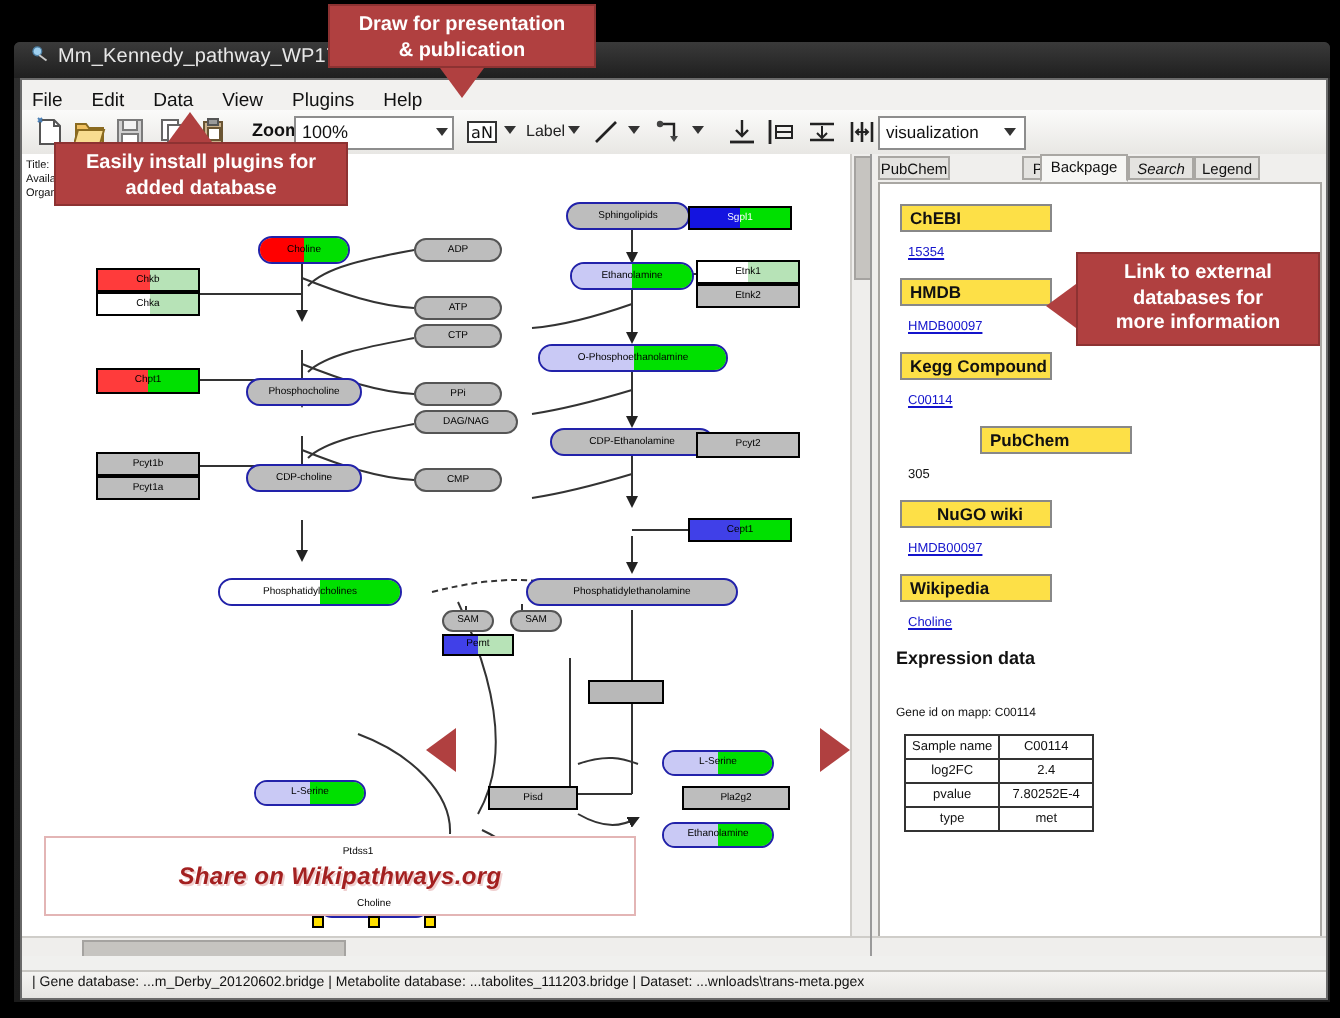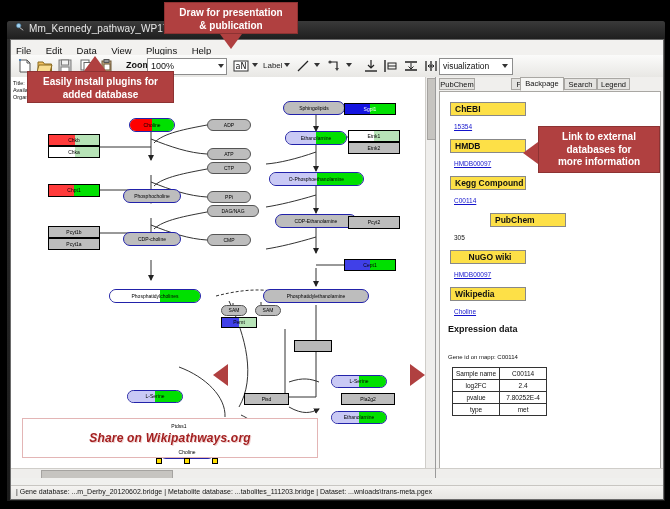--- a/index.html
+++ b/index.html
@@ -472,21 +472,21 @@
         <div class="hscroll">
           <div class="thumb"></div>
         </div>
       </div>
 
       <div class="sidepanel">
         <div class="tabstrip">
           <div class="tab" style="left:0px;width:36px;">PubChem</div>
           <div class="tab" style="left:24px;width:45px;margin-left:48px;">Properties</div>
           <div class="tab active" style="left:81px;width:44px;">Backpage</div>
-          <div class="tab" style="left:125px;width:33px;">Search</div>
+          <div class="tab" style="left:125px;width:33px;font-style:italic;">Search</div>
           <div class="tab" style="left:158px;width:33px;">Legend</div>
         </div>
 
         <div class="panelbody">
           <div class="dbhead" style="top:10px;width:76px;">ChEBI</div>
           <div class="dblink" style="top:31px;">15354</div>
 
           <div class="dbhead" style="top:47px;width:76px;">HMDB</div>
           <div class="dblink" style="top:68px;">HMDB00097</div>
 

